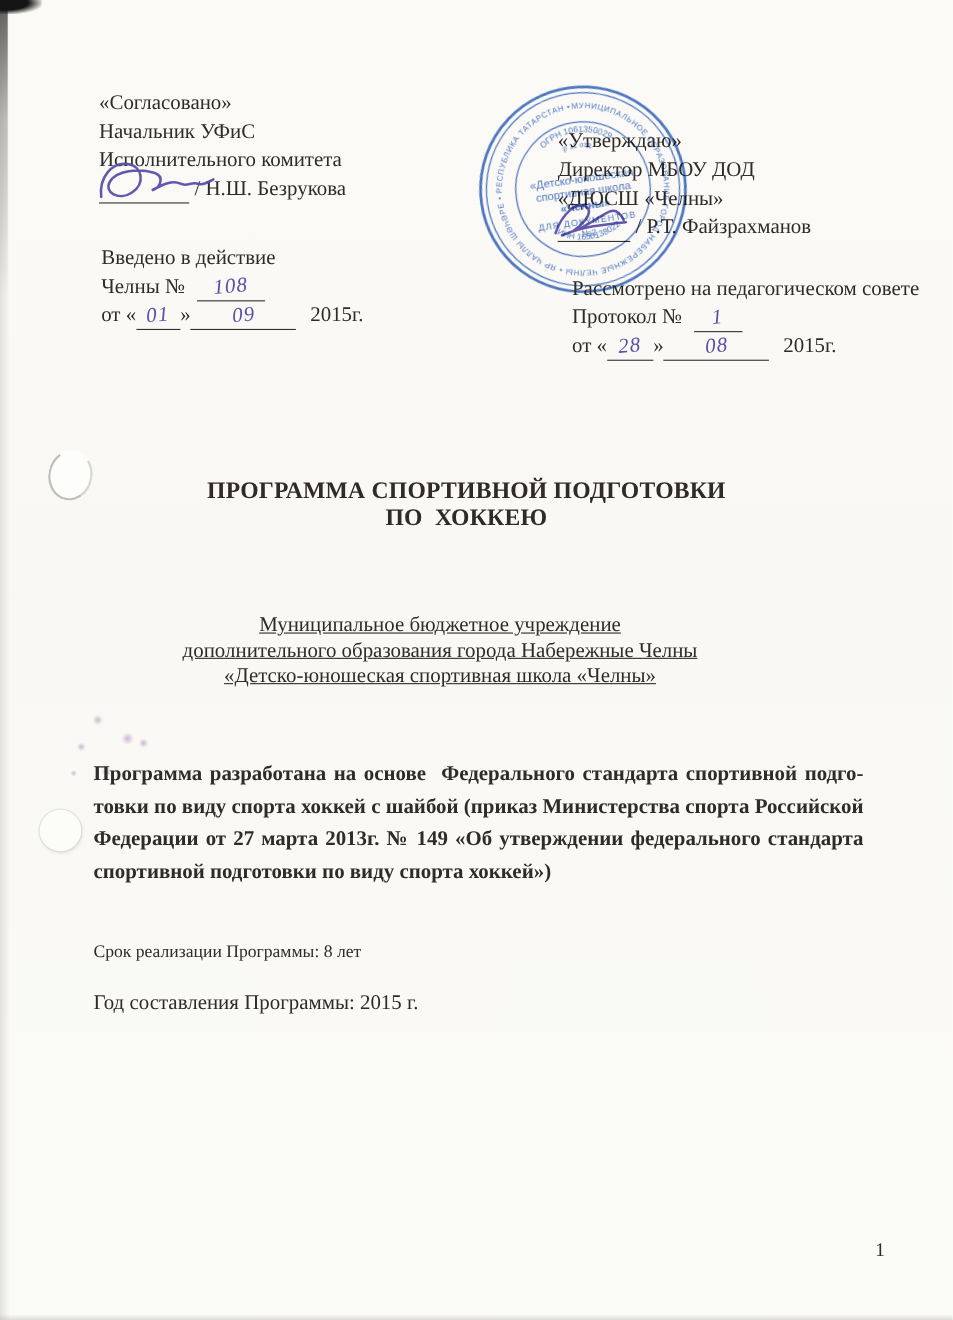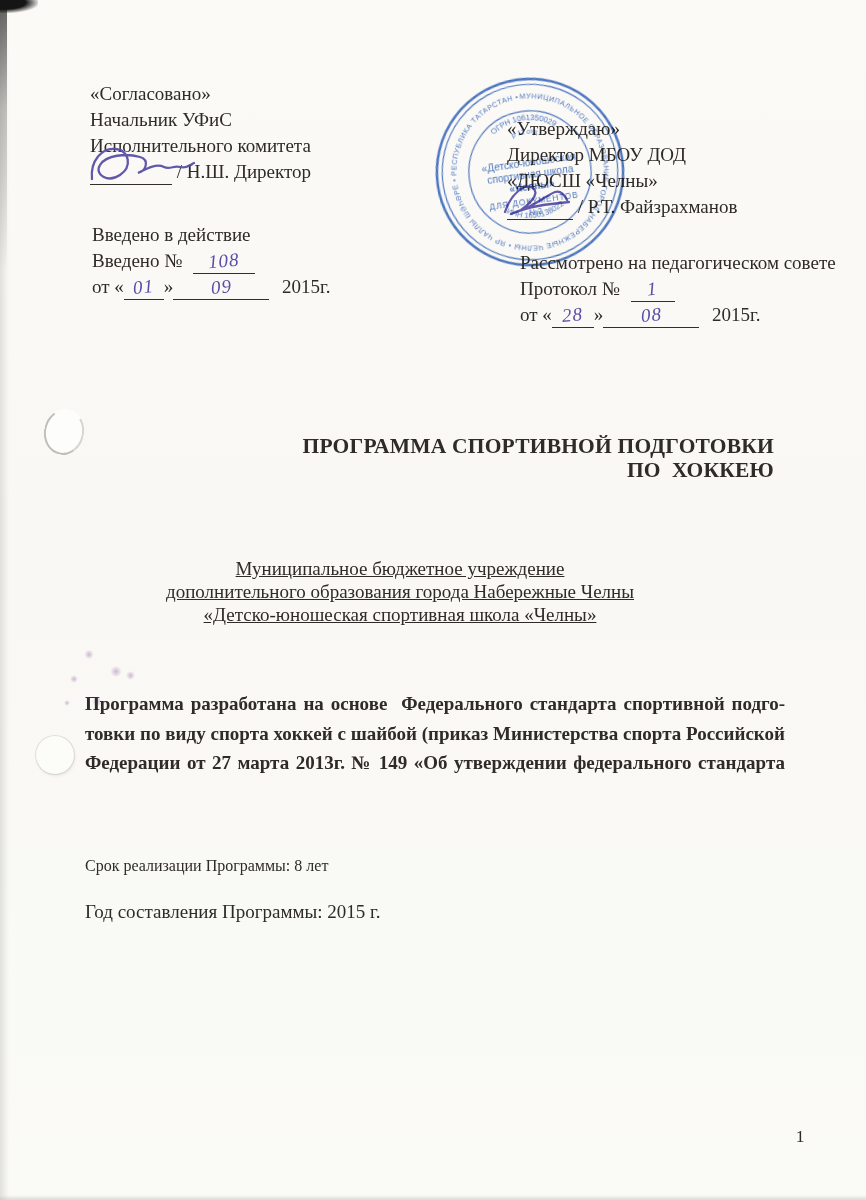--- a/index.html
+++ b/index.html
@@ -50,21 +50,21 @@
   .sig-svg { position:absolute; pointer-events:none; }
   .sig-svg.left  { left:-6px; top:-26px; }
   .sig-svg.right { left:-10px; top:-22px; }
   .pen-stroke { stroke:var(--pen,#5a4fa6); fill:none; stroke-width:2.3; stroke-linecap:round; opacity:.95; }
 
   .slot { display:inline-block; border-bottom:1.6px solid #33302c; text-align:center;
           height:23px; line-height:21px; vertical-align:bottom; }
   .hand { display:inline-block; font-style:italic; color:var(--pen,#5a4fa6); font-size:19px;
           transform:rotate(-5deg); letter-spacing:1px; }
 
-  .title { position:absolute; left:74px; top:434px; width:700px; text-align:right;
+  .title { position:absolute; left:74px; top:434px; width:700px; text-align:center;
           font-weight:bold; font-size:21.5px; line-height:24px; letter-spacing:.2px; }
   .org   { position:absolute; left:50px; top:557px; width:700px; text-align:center;
           font-size:19px; line-height:23px;text-decoration:underline; }
   .para  { position:absolute; left:85px; top:689px; width:700px; font-size:19px; line-height:29.5px;font-weight:bold; }
   .jline { text-align:justify; text-align-last:justify; }
   .jline.last { text-align-last:left; }
   .term  { position:absolute; left:85px; top:857px; font-size:16px; }
   .year  { position:absolute; left:85px; top:901px; font-size:19px; }
   .pagenum { position:absolute; left:780px; top:1126px; width:40px; text-align:center; font-size:17.5px; }
 
@@ -96,21 +96,21 @@
   <div class="blk hdr-left">
     <div>«Согласовано»</div>
     <div>Начальник УФиС</div>
     <div>Исполнительного комитета</div>
     <div class="sigrow">
       <span class="sig-underline w-left">
         <svg class="sig-svg left" width="116" height="52" viewBox="0 0 116 52">
           <path class="pen-stroke" d="M 8 42 C 6 24 18 10 32 12 C 46 14 48 30 36 38 C 24 46 10 38 16 28 C 22 18 42 16 56 20 C 66 23 62 34 54 36 C 62 32 72 26 80 30 C 86 33 90 28 96 30 C 102 32 106 28 110 26"></path>
         </svg>
       </span>
-      <span>/ Н.Ш. Директор</span>
+      <span>/ Н.Ш. Безрукова</span>
     </div>
   </div>
 
   <div class="blk hdr-right">
     <div>«Утверждаю»</div>
     <div>Директор МБОУ ДОД</div>
     <div>«ДЮСШ «Челны»</div>
     <div class="sigrow">
       <span class="sig-underline w-right">
         <svg class="sig-svg right" width="80" height="46" viewBox="0 0 80 46">
@@ -148,21 +148,21 @@
       <text class="stamp-fill" x="0" y="44" font-size="8.5" text-anchor="middle">№2</text>
       <text class="stamp-fill" font-size="8" text-anchor="middle">
         <textPath href="#innPath" startOffset="50%">ИНН 1650138022</textPath>
       </text>
     </svg>
   </div>
 
   <div class="blk row2-left">
     <div>Введено в действие</div>
     <div>
-      <span>Введено №</span>
+      <span>Челны №</span>
       <span class="slot" style="width:62px; margin-left:6px;">
         <span class="hand">108</span>
       </span>
     </div>
     <div>
       <span>от «</span><span class="slot" style="width:40px;"><span class="hand">01</span></span><span>»</span><span class="slot" style="width:96px;"><span class="hand">09</span></span>
       <span style="margin-left:8px;">2015г.</span>
     </div>
   </div>
 
@@ -188,20 +188,21 @@
   <div class="org">
     <div>Муниципальное бюджетное учреждение</div>
     <div>дополнительного образования города Набережные Челны</div>
     <div>«Детско-юношеская спортивная школа «Челны»</div>
   </div>
 
   <div class="para">
     <div class="jline">Программа разработана на основе &nbsp;Федерального стандарта спортивной подго-</div>
     <div class="jline">товки по виду спорта хоккей с шайбой (приказ Министерства спорта Российской</div>
     <div class="jline">Федерации от 27 марта 2013г. № 149 «Об утверждении федерального стандарта</div>
+    <div class="jline last">спортивной подготовки по виду спорта хоккей»)</div>
   </div>
 
   <div class="term">Срок реализации Программы: 8 лет</div>
   <div class="year">Год составления Программы: 2015 г.</div>
 
   <div class="pagenum">1</div>
 
 </div>
 
 </body></html>

